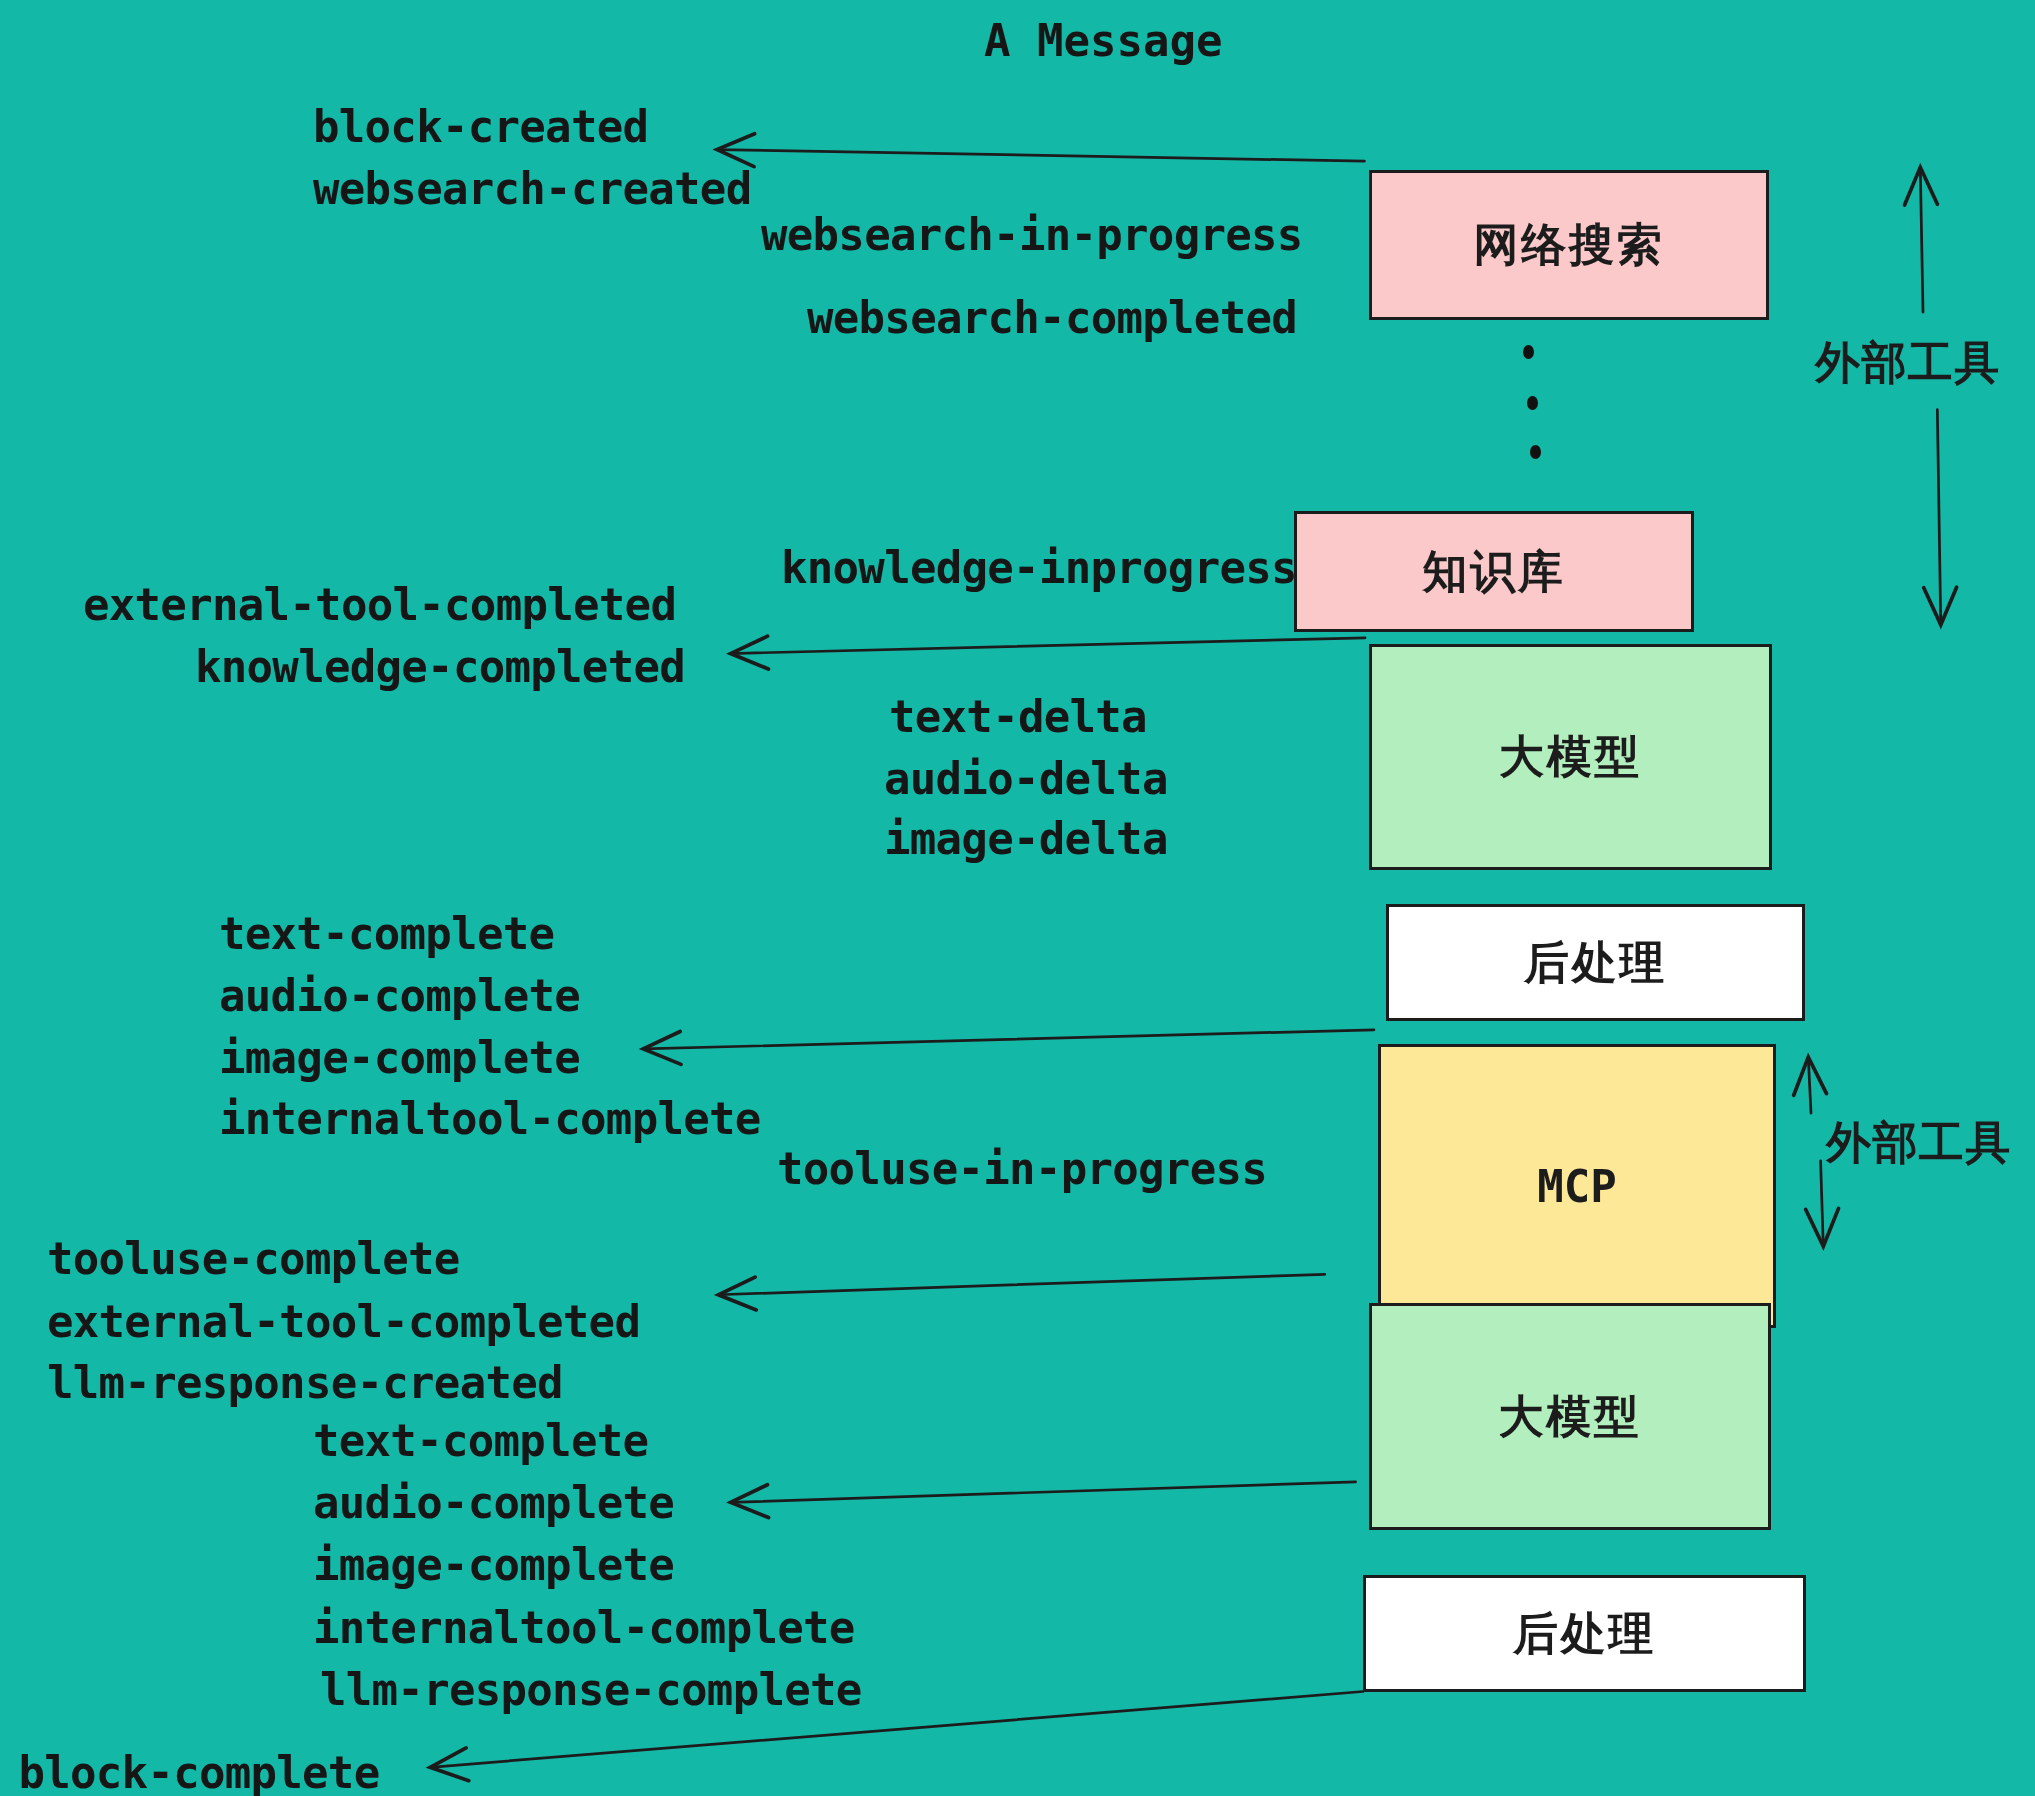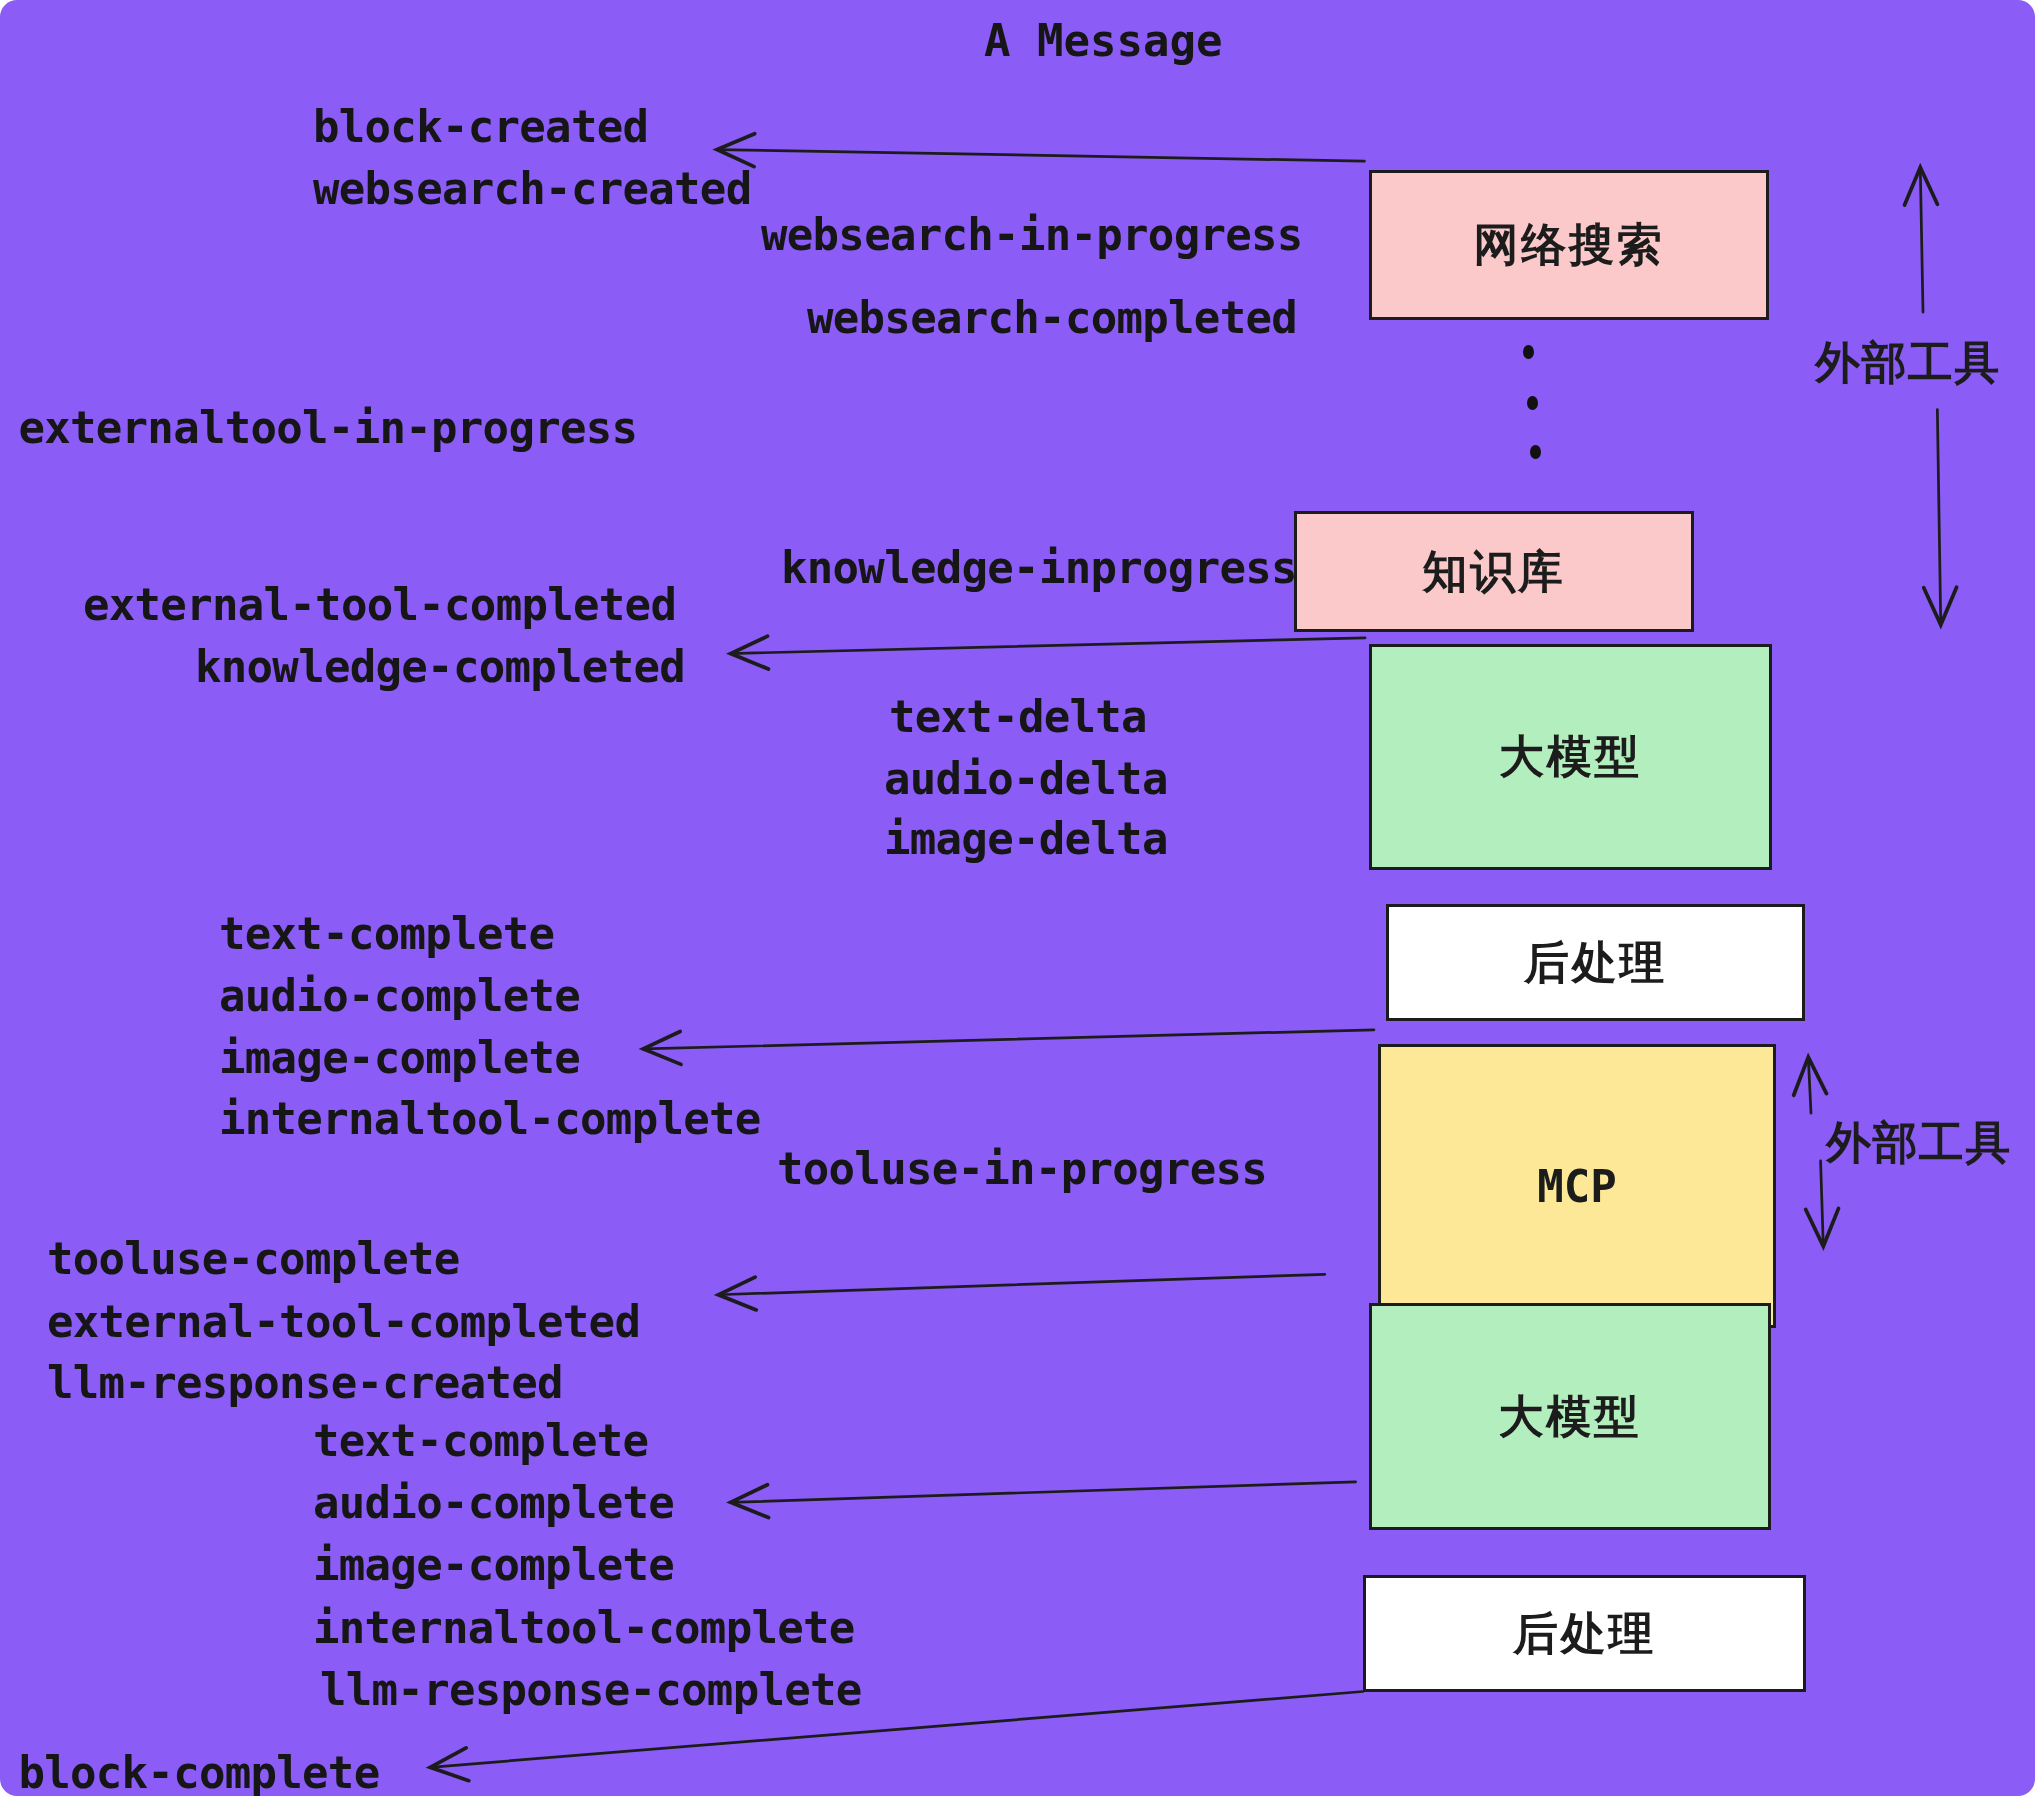--- a/index.html
+++ b/index.html
@@ -1,22 +1,21 @@
 <!DOCTYPE html>
 <html style="font-size:11px"><head>
 <meta charset="utf-8">
 <style>
   html,body { margin:0; padding:0; background:#ffffff; }
   .canvas {
     position:relative;
     width:2035px; height:1796px;
-    background:#8b5cf6;
+    background:#14b8a6;
     overflow:hidden;
     font-family:"DejaVu Sans Mono", "Liberation Mono", monospace;
-    border-radius:17px;
   }
   .title {
     position:absolute;
     font:700 44px "DejaVu Sans Mono", monospace;
     color:#161616; white-space:nowrap;
   }
   .ev {
     position:absolute;
     font:700 44px "DejaVu Sans Mono", monospace;
     color:#161616; white-space:nowrap;
@@ -77,21 +76,20 @@
     <line x1="2652" y1="1630" x2="2648" y2="1548" marker-end="url(#ah)"></line>
     <line x1="2666" y1="1700" x2="2670" y2="1825" marker-end="url(#ah)"></line>
   </svg>
 
   <div class="title" style="left:984px; top:15px;">A Message</div>
 
   <div class="ev" style="left:313px;  top:101px;">block-created</div>
   <div class="ev" style="left:761px; top:209px;">websearch-in-progress</div>
   <div class="ev" style="left:313px;  top:163px;">websearch-created</div>
   <div class="ev" style="left:761px; top:292px;margin-left:46px;">websearch-completed</div>
-  <div class="ev" style="left:18.4px;   top:402px;">externaltool-in-progress</div>
   <div class="ev" style="left:781px; top:542px;">knowledge-inprogress</div>
   <div class="ev" style="left:83px;  top:579px;">external-tool-completed</div>
   <div class="ev" style="left:195px;  top:641px;">knowledge-completed</div>
   <div class="ev" style="left:889px; top:691px;">text-delta</div>
   <div class="ev" style="left:884px; top:753px;">audio-delta</div>
   <div class="ev" style="left:884px; top:813px;">image-delta</div>
   <div class="ev" style="left:219px;  top:908px;">text-complete</div>
   <div class="ev" style="left:219px;  top:970px;">audio-complete</div>
   <div class="ev" style="left:219px;  top:1032px;">image-complete</div>
   <div class="ev" style="left:219px;  top:1093px;">internaltool-complete</div>

